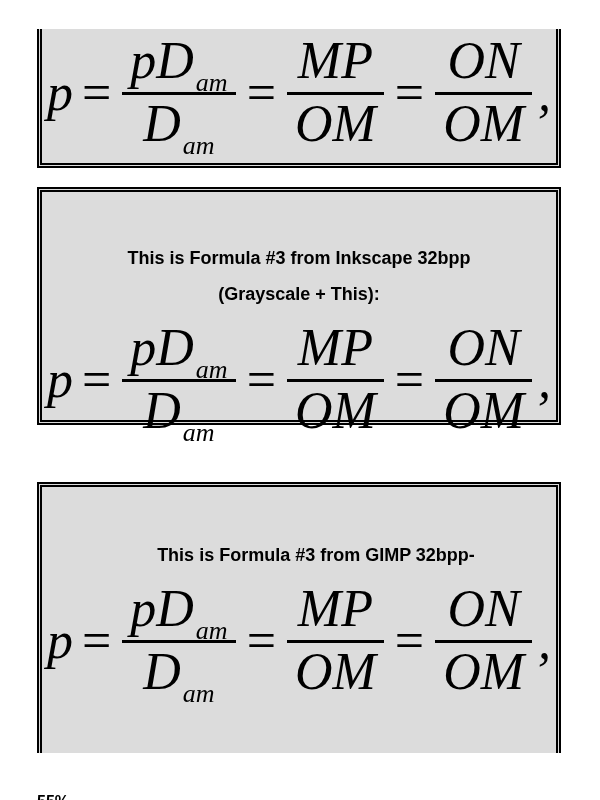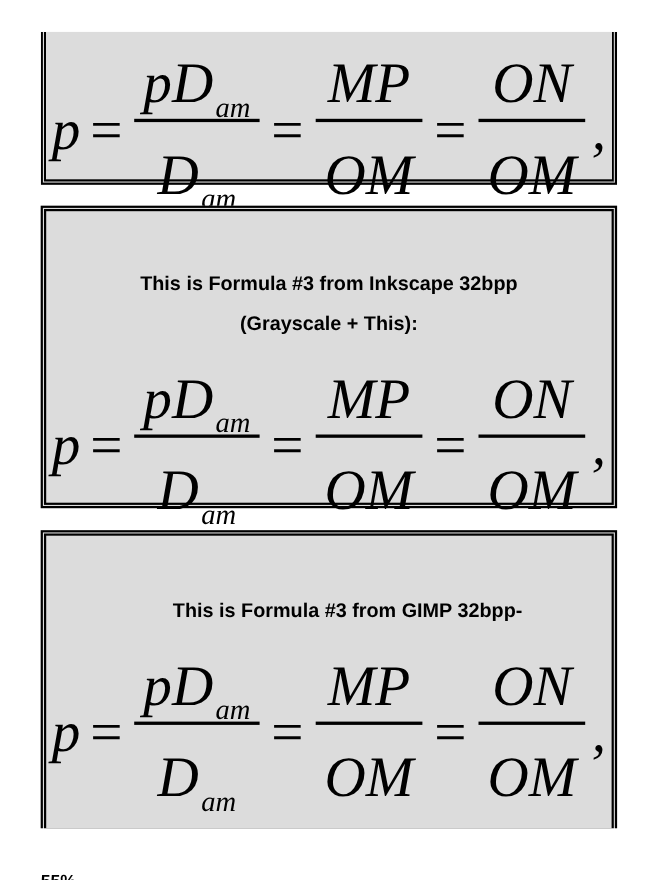--- a/index.html
+++ b/index.html
@@ -10,41 +10,41 @@
   }
   .content-clip {
     position:absolute; top:0; left:0; width:600px; height:753px;
     overflow:hidden; background:#ffffff;
   }
   .panel {
     position:absolute; left:37px; width:524px; box-sizing:border-box;
     background:#dcdcdc; border:5px double #000000;
   }
   .panel-1 { top:29px;  height:139px; border-top:none; }
-  .panel-2 { top:187px; height:275px; }
+  .panel-2 { top:187px; height:238px; }
   .panel-3 { top:482px; height:276px; }
 
   .caption {
     text-align:center; color:#000;
     font-weight:bold; font-size:18px; line-height:36px;
   }
   .panel-2 .caption { margin-top:48px; }
   .panel-3 .caption { margin-top:50px;margin-left:34px; }
 
   .formula {
     display:flex; align-items:center; justify-content:center;
     font-family:"Liberation Serif", serif; font-style:italic;
     font-size:52px; color:#000; white-space:nowrap;
   }
   .panel-1 .formula { margin-top:3px; }
   .panel-2 .formula, .panel-3 .formula { margin-top:7px; }
 
-  .frac { display:flex; flex-direction:column; text-align:center; margin:16px 2px; }
+  .frac { display:flex; flex-direction:column; text-align:center; margin:0 2px; }
   .frac .num { padding:0 8px 3px; line-height:1.1; }
-  .frac .den { border-top:3px solid #000; padding:20px 8px 0; line-height:1.1; }
+  .frac .den { border-top:3px solid #000; padding:0 8px 0; line-height:1.1; }
   .op { font-style:normal; margin:0 9px; }
   .msub { font-size:26px; line-height:0; vertical-align:-13px; margin-left:2px; }
   .comma { align-self:center; margin-left:4px; }
 
   .footer { position:absolute; top:780px; left:0; width:556px; height:47px; background:#fff; }
   .pct-label {
     position:absolute; left:37px; top:13px;
     font-weight:bold; font-size:16px; line-height:18px; color:#000;
   }
   .marker {

